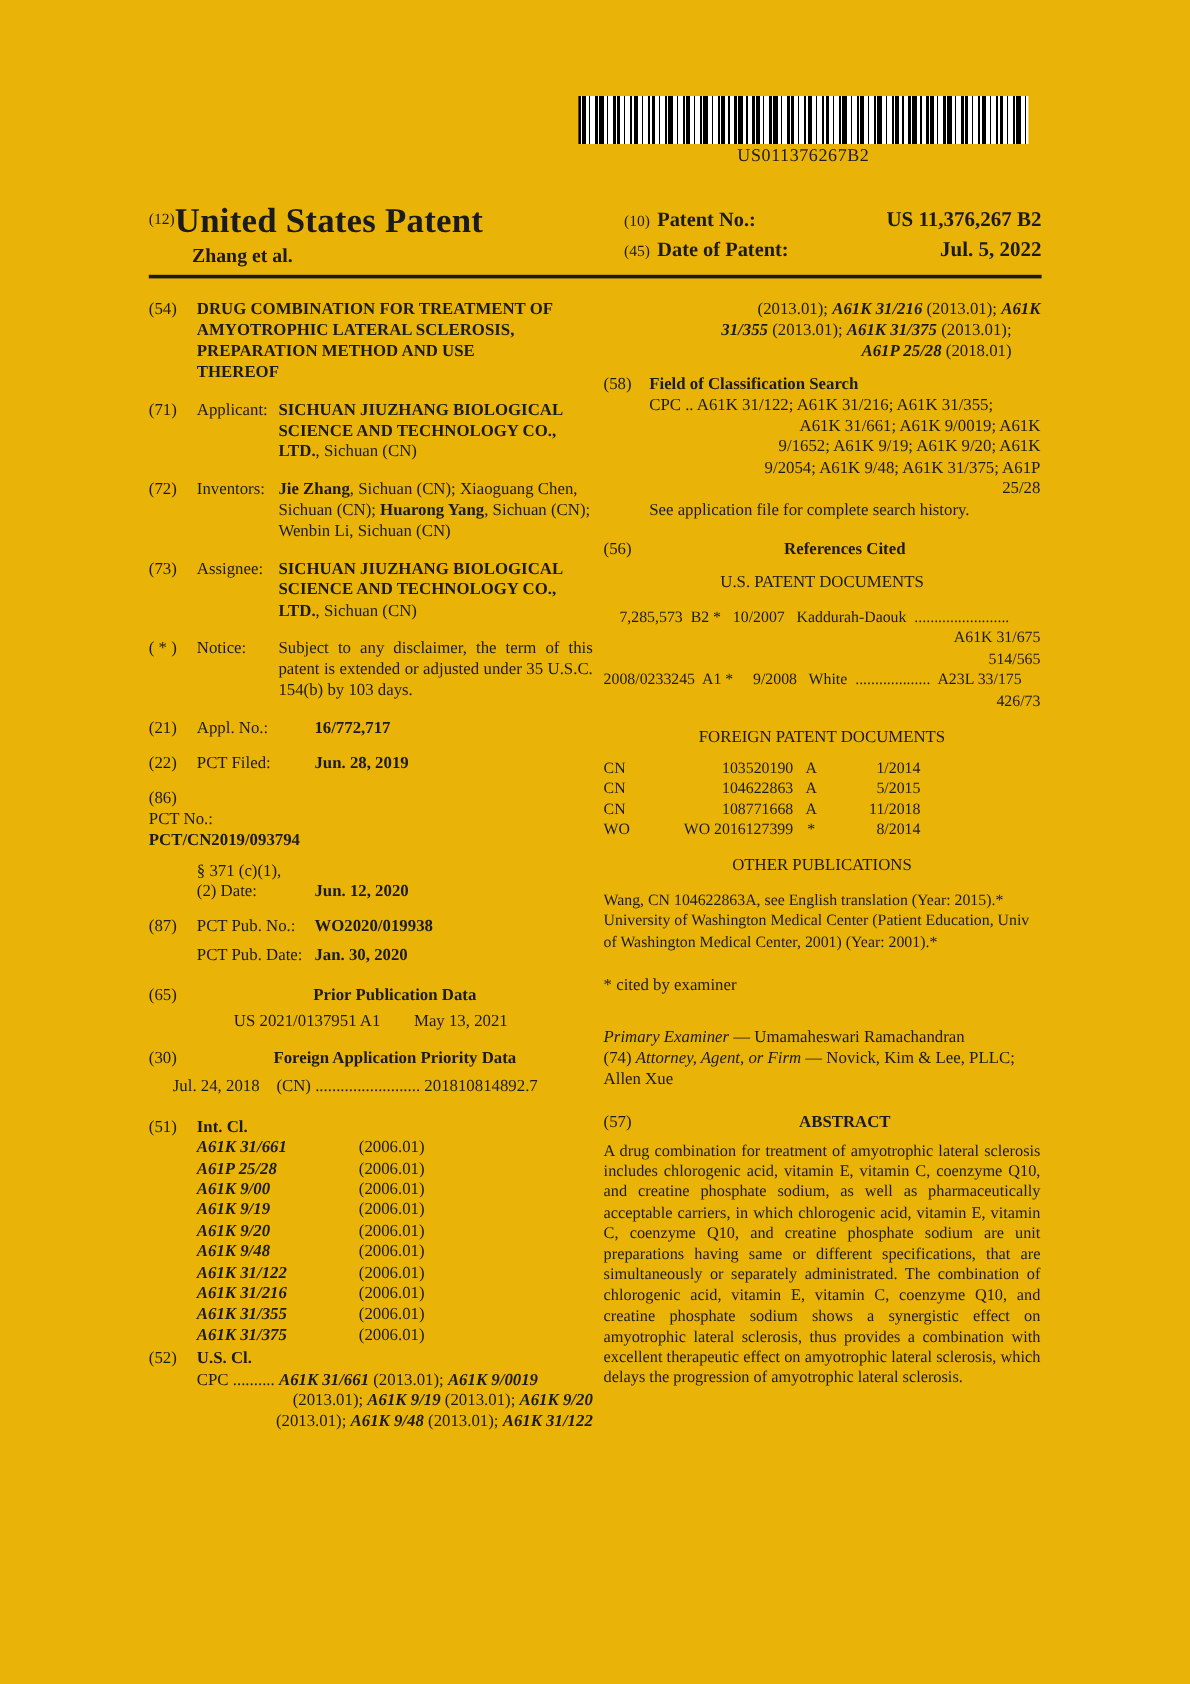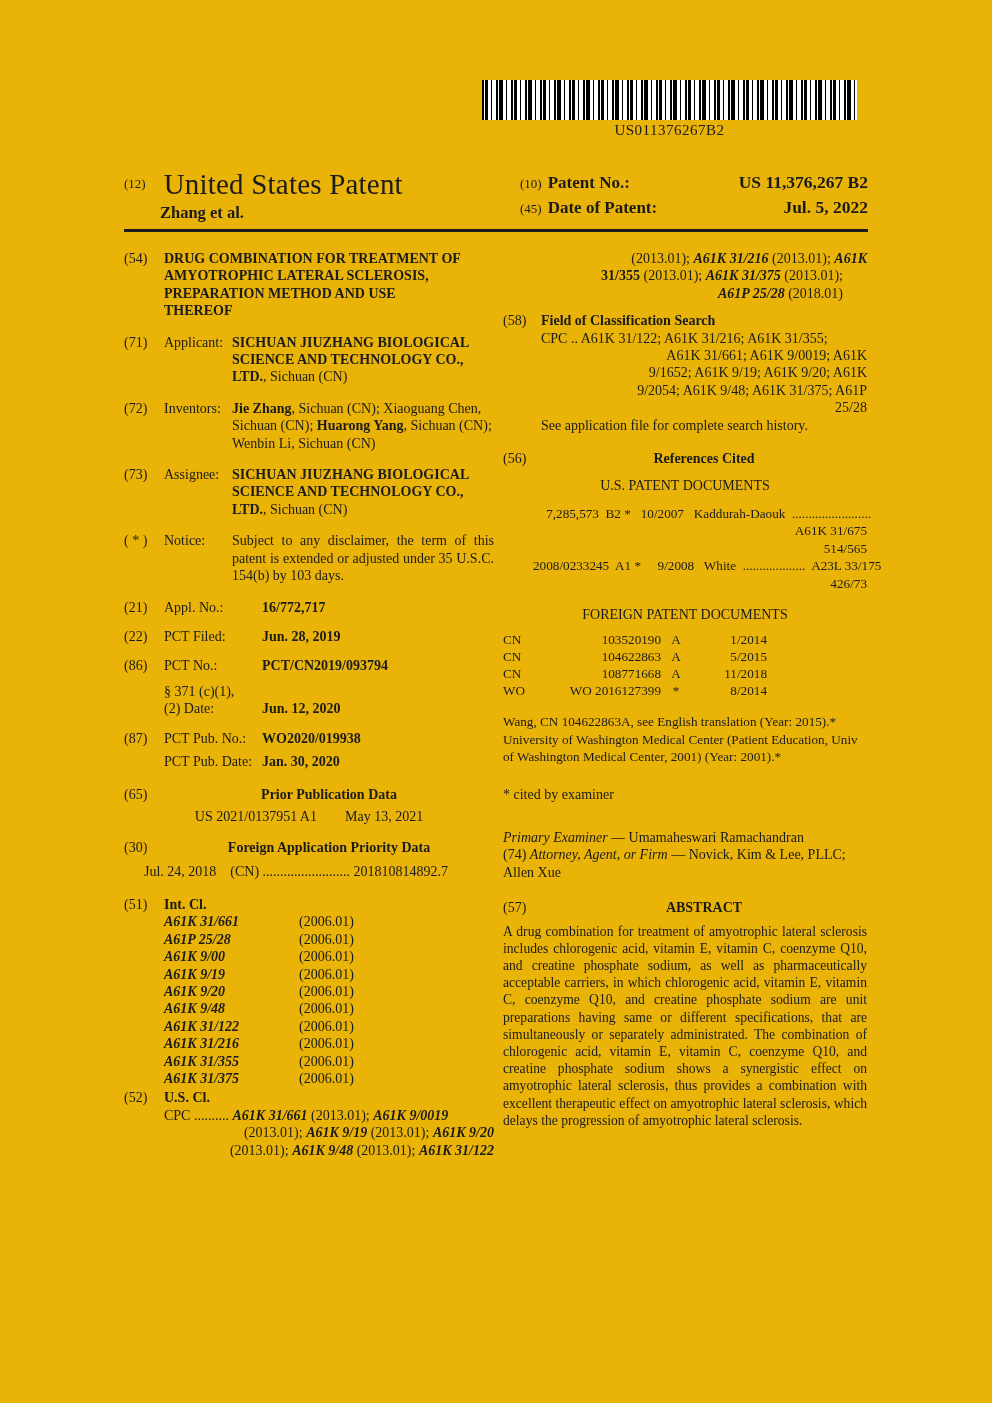--- a/index.html
+++ b/index.html
@@ -8,21 +8,21 @@
   
   .barcode{position:absolute;left:482px;top:80px;width:375px;height:40px;
     background:repeating-linear-gradient(90deg,
       #000 0 2px,#fff 2px 3px,#000 3px 6px,#fff 6px 9px,#000 9px 10px,#fff 10px 14px,
       #000 14px 16px,#fff 16px 17px,#000 17px 21px,#fff 21px 24px,#000 24px 25px,#fff 25px 29px);}
   .barcode-text{position:absolute;left:482px;top:122px;width:375px;text-align:center;
     font-size:15px;letter-spacing:.5px;}
   
   .h-left{position:absolute;left:124px;top:168px;}
   .h-num{font-size:13px;vertical-align:6px;}
-  .h-title{font-size:29px;font-weight:normal;margin-left:18px;letter-spacing:.2px;}
+  .h-title{font-size:29px;font-weight:bold;margin-left:0;letter-spacing:.2px;}
   .h-authors{font-size:16.5px;font-weight:bold;margin:2px 0 0 36px;}
   .h-right{position:absolute;left:520px;top:172px;width:348px;}
   .h-row{display:flex;align-items:baseline;margin-bottom:4px;}
   .h-row .h-num{flex:none;margin-right:6px;}
   .h-lbl{font-size:17px;font-weight:bold;flex:none;}
   .h-val{font-size:17.5px;font-weight:bold;flex:1;text-align:right;}
   .rule{position:absolute;left:124px;top:229px;width:744px;height:3px;background:#1b1b1b;}
   
   .col{position:absolute;top:250px;font-size:14px;line-height:17.4px;}
   .col-l{left:124px;width:370px;}
@@ -110,21 +110,21 @@
       <span class="lblw">Appl. No.:</span>
       <div class="val b">16/772,717</div>
     </div>
 
     <div class="sec" style="margin-bottom:12px;">
       <span class="num">(22)</span>
       <span class="lblw">PCT Filed:</span>
       <div class="val b">Jun. 28, 2019</div>
     </div>
 
-    <div class="sec" style="margin-bottom:0;">
+    <div class="sec" style="margin-bottom:0;flex-direction:column;">
       <span class="num">(86)</span>
       <span class="lblw">PCT No.:</span>
       <div class="val b">PCT/CN2019/093794</div>
     </div>
     <div class="sec" style="margin:8px 0 12px 40px;">
       <div>
         <div>§ 371 (c)(1),</div>
         <div style="display:flex;">
           <span style="width:98px;flex:none;">(2) Date:</span>
           <span class="b">Jun. 12, 2020</span>
@@ -210,21 +210,21 @@
         <div class="r"><span>(2013.01); </span><span style="font-weight: bold; font-style: italic;">A61K 9/48</span><span> (2013.01); </span><span style="font-weight: bold; font-style: italic;">A61K 31/122</span></div>
       </div>
     </div>
 
   </div>
 
   <div class="col col-r">
 
     <div style="margin-bottom:10px;">
       <div class="r"><span>(2013.01); </span><span style="font-weight: bold; font-style: italic;">A61K 31/216</span><span> (2013.01); </span><span style="font-weight: bold; font-style: italic;">A61K</span></div>
-      <div class="r" style="padding-right:24px;"><span style="font-weight: bold;  text-align: right;">31/355</span><span> (2013.01); </span><span style="font-weight: bold; font-style: italic;">A61K 31/375</span><span> (2013.01);</span></div>
+      <div class="r" style="padding-right:24px;"><span style="font-weight: bold; font-style: italic; text-align: right;">31/355</span><span> (2013.01); </span><span style="font-weight: bold; font-style: italic;">A61K 31/375</span><span> (2013.01);</span></div>
       <div class="r" style="padding-right:24px;"><span style="font-weight: bold; font-style: italic;">A61P 25/28</span><span> (2018.01)</span></div>
     </div>
 
     <div class="sec" style="margin-bottom:16px;">
       <span class="num" style="width:38px;">(58)</span>
       <div class="val">
         <div class="b">Field of Classification Search</div>
         <div>CPC .. A61K 31/122; A61K 31/216; A61K 31/355;</div>
         <div class="r">A61K 31/661; A61K 9/0019; A61K</div>
         <div class="r">9/1652; A61K 9/19; A61K 9/20; A61K</div>
@@ -233,21 +233,21 @@
         <div>See application file for complete search history.</div>
       </div>
     </div>
 
     <div class="sec" style="margin-bottom:10px;">
       <span class="num" style="width:38px;">(56)</span>
       <div class="val b c">References Cited</div>
     </div>
     <div class="c" style="margin-bottom:10px;">U.S. PATENT DOCUMENTS</div>
 
-    <div class="small" style="margin-bottom:14px;margin-left:30px;">
+    <div class="small" style="margin-bottom:14px;">
       <div class="pre">    7,285,573  B2 *   10/2007   Kaddurah-Daouk  ........................</div>
       <div class="r">A61K 31/675</div>
       <div class="r">514/565</div>
       <div class="pre">2008/0233245  A1 *     9/2008   White  ...................  A23L 33/175</div>
       <div class="r">426/73</div>
     </div>
 
     <div class="c" style="margin-bottom:8px;">FOREIGN PATENT DOCUMENTS</div>
     <div style="margin-bottom:14px;">
       <div class="f-row">
@@ -269,20 +269,21 @@
         <span class="f-date">11/2018</span>
       </div>
       <div class="f-row">
         <span class="f-cn">WO</span>
         <span class="f-no">WO 2016127399</span>
         <span class="f-kind">*</span>
         <span class="f-date">8/2014</span>
       </div>
     </div>
 
+    <div class="c" style="margin-bottom:10px;">OTHER PUBLICATIONS</div>
     <div class="small" style="margin-bottom:20px;">
       <div>Wang, CN 104622863A, see English translation (Year: 2015).*</div>
       <div>University of Washington Medical Center (Patient Education, Univ of Washington Medical Center, 2001) (Year: 2001).*</div>
     </div>
 
     <div style="margin-bottom:26px;">* cited by examiner</div>
 
     <div><span style="font-style: italic;">Primary Examiner</span><span> — Umamaheswari Ramachandran</span></div>
     <div style="margin-bottom:18px;"><span>(74) </span><span style="font-style: italic;">Attorney, Agent, or Firm</span><span> — Novick, Kim &amp; Lee, PLLC; Allen Xue</span></div>
 

